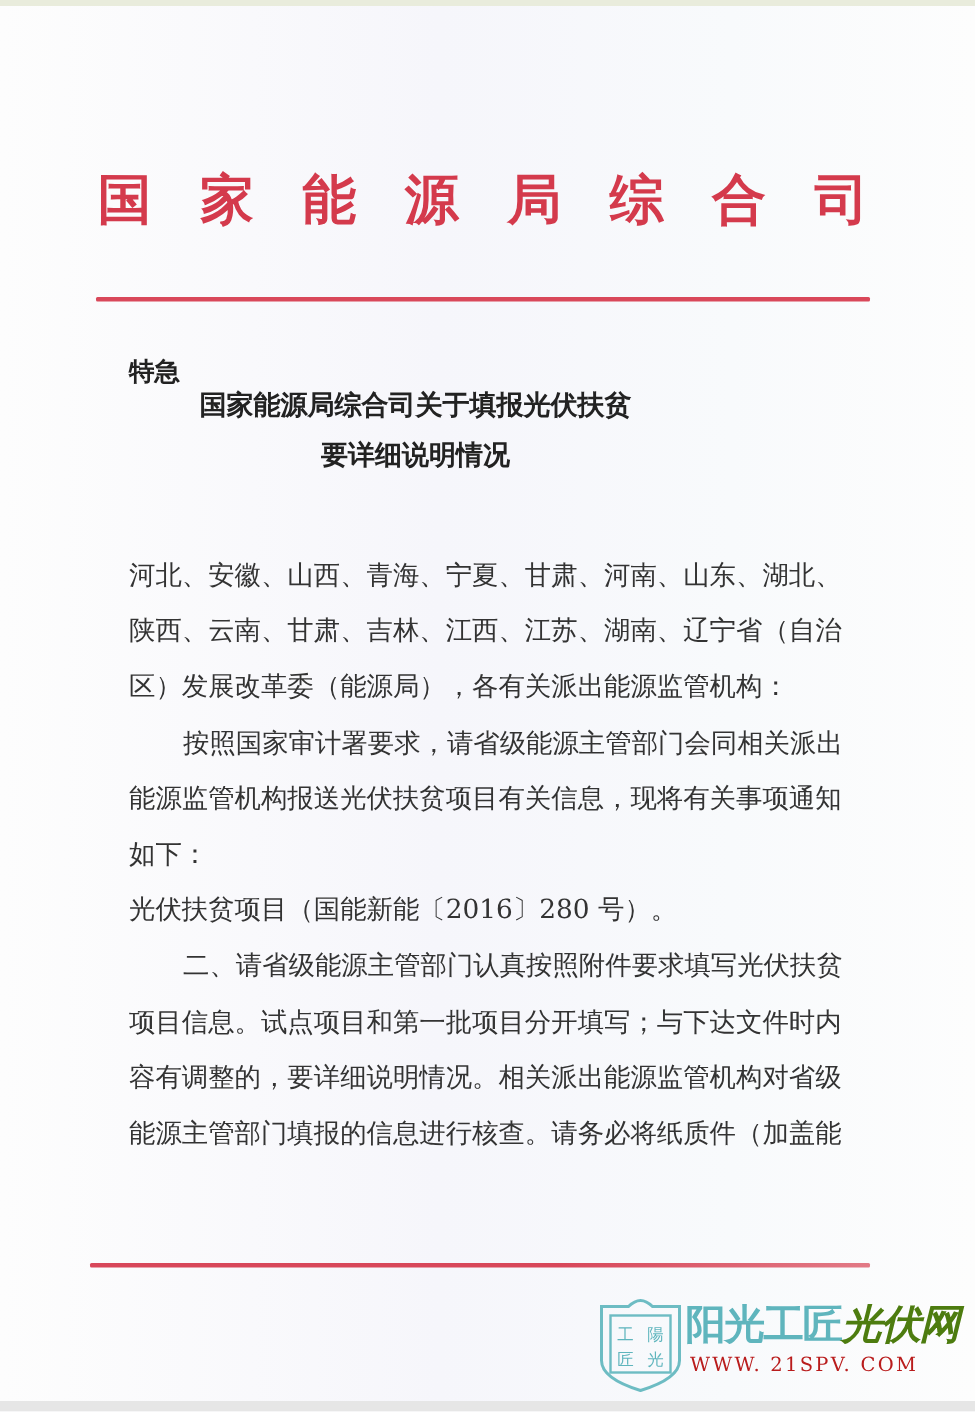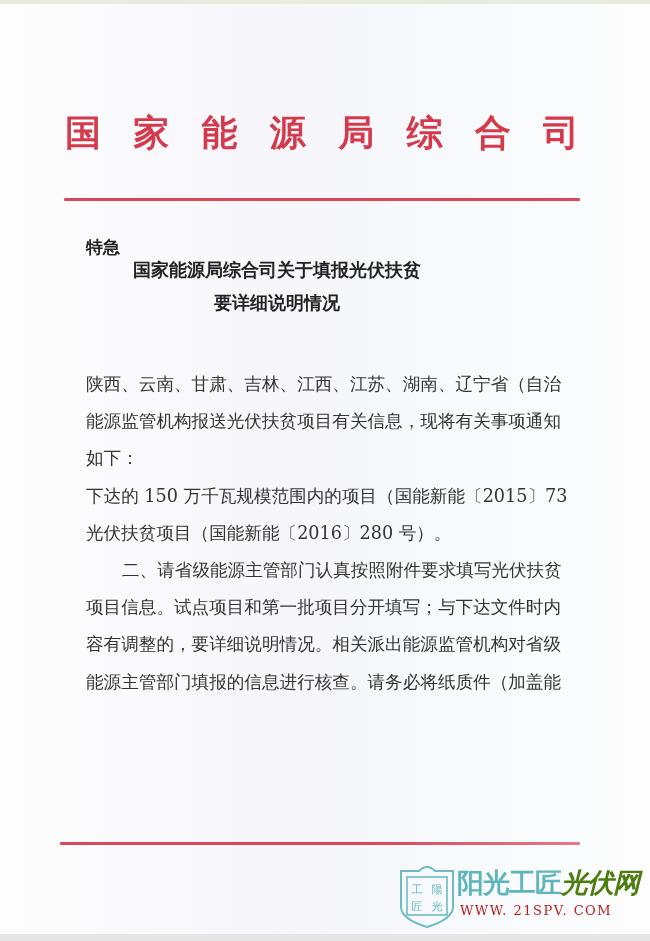--- a/index.html
+++ b/index.html
@@ -61,24 +61,26 @@
   <span>司</span>
 </div>
 <div class="redline top"></div>
 
 <div class="urgent">特急</div>
 
 <div class="title l1">国家能源局综合司关于填报光伏扶贫</div>
 <div class="title l2">要详细说明情况</div>
 
 <div class="body">
+  <div class="line">河北、安徽、山西、青海、宁夏、甘肃、河南、山东、湖北、</div>
   <div class="line">陕西、云南、甘肃、吉林、江西、江苏、湖南、辽宁省（自治</div>
+  <div class="line left">区）发展改革委（能源局），各有关派出能源监管机构：</div>
+  <div class="line indent">按照国家审计署要求，请省级能源主管部门会同相关派出</div>
   <div class="line">能源监管机构报送光伏扶贫项目有关信息，现将有关事项通知</div>
   <div class="line left">如下：</div>
-  <div class="line">下达的 150 万千瓦规模范围内的项目（国能新能〔2015〕73</div>
   <div class="line left">光伏扶贫项目（国能新能〔2016〕280 号）。</div>
   <div class="line indent">二、请省级能源主管部门认真按照附件要求填写光伏扶贫</div>
   <div class="line">项目信息。试点项目和第一批项目分开填写；与下达文件时内</div>
   <div class="line">容有调整的，要详细说明情况。相关派出能源监管机构对省级</div>
   <div class="line">能源主管部门填报的信息进行核查。请务必将纸质件（加盖能</div>
 </div>
 
 <div class="redline bottom"></div>
 
 <div class="watermark">

